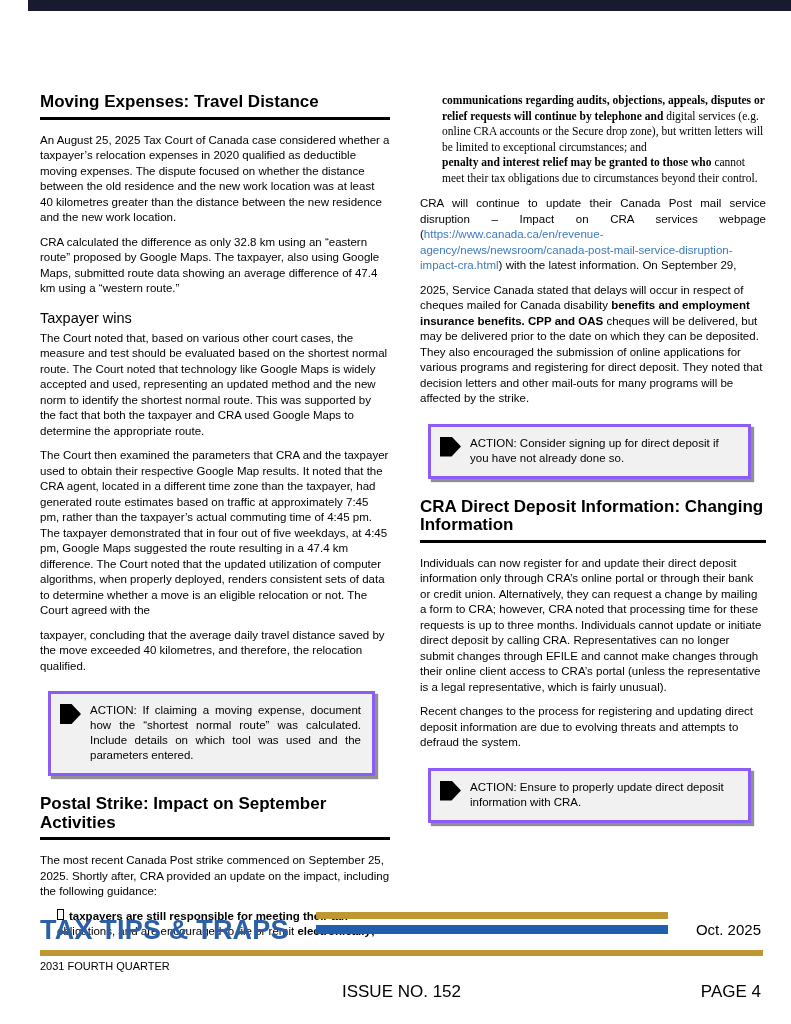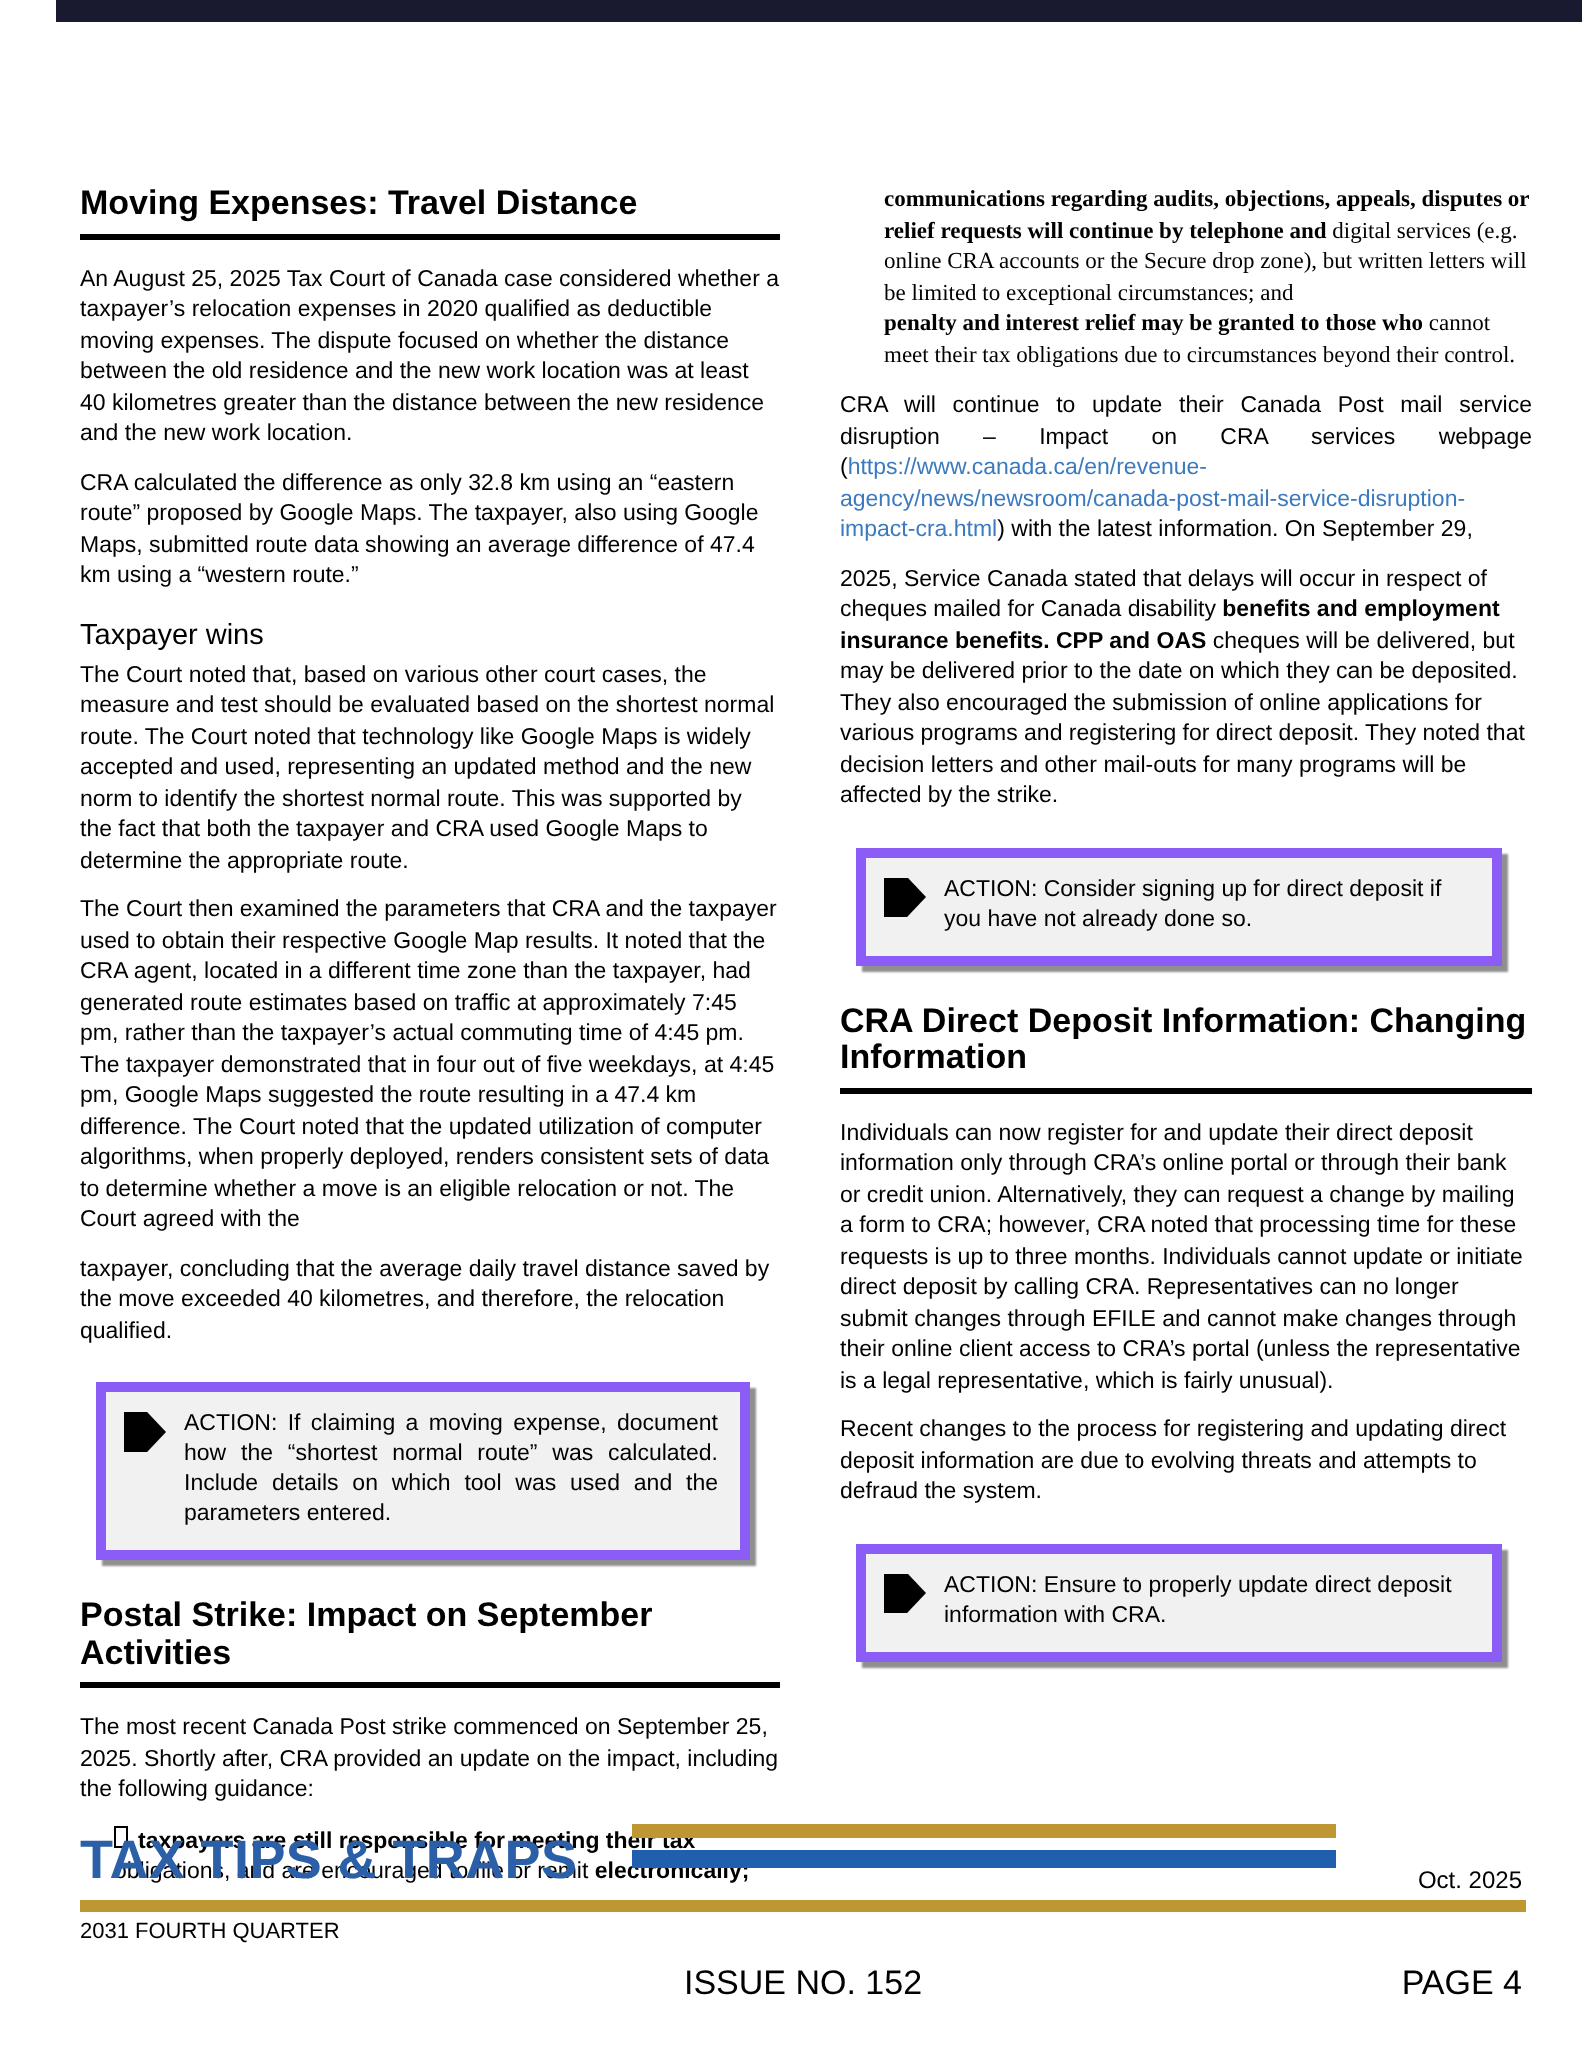--- a/index.html
+++ b/index.html
@@ -17,36 +17,36 @@
   p.body{margin:0 0 9px 0;}
   .sub-head{font-size:14.5px;font-weight:400;margin:13px 0 4px 0;line-height:17px;}
   .justify{text-align:justify;}
   .indent-block{padding-left:22px;}
   .indent-block p{margin:0;font-family:Liberation Serif, serif;}
   .bullet-row{padding-left:17px;margin:2px 0 0 0;}
   .glyph-box{display:inline-block;width:5px;height:9px;border:1px solid #000;margin-right:5px;vertical-align:baseline;}
   a.doc-link{color:#3b7abe;text-decoration:none;cursor:pointer;}
   .action-box{
     display:flex;gap:9px;align-items:flex-start;
-    background:#f1f1f1;border:5px solid #8b5cf6;
+    background:#f1f1f1;border:3px solid #8b5cf6;
     box-shadow:3px 3px 1px #8f8f8f;
     padding:9px 11px 10px 9px;margin:17px 15px 19px 8px;
   }
   .action-arrow{
     flex:0 0 auto;width:21px;height:20px;background:#000;margin-top:1px;
     clip-path:polygon(0 0,55% 0,100% 50%,55% 100%,0 100%);
   }
   .action-text{flex:1;font-size:11.5px;line-height:15px;}
   
   .footer{position:absolute;left:40px;right:28px;top:915px;}
   .logo-row{position:relative;height:33px;}
   .logo{font-size:27px;font-weight:bold;color:#2b5fa8;letter-spacing:0.2px;line-height:31px;display:inline-block;}
   .bar-gold-short{position:absolute;left:276px;width:352px;height:7px;top:-3px;background:#bf9732;}
   .bar-blue-short{position:absolute;left:276px;width:352px;height:9px;top:10px;background:#1f5fad;}
-  .footer-date{position:absolute;right:2px;top:18px;font-size:12px;}
+  .footer-date{position:absolute;right:2px;top:6px;font-size:15px;}
   .gold-rule{height:6px;background:#bf9732;margin-top:2px;}
   .quarter{font-size:11px;margin-top:4px;}
   .issue-row{position:relative;height:16px;margin-top:10px;font-size:17px;}
   .issue-center{position:absolute;left:0;right:0;text-align:center;}
   .page-num{position:absolute;right:2px;top:0;}
 </style>
 </head>
 <body>
 
 <div class="topbar"></div>

